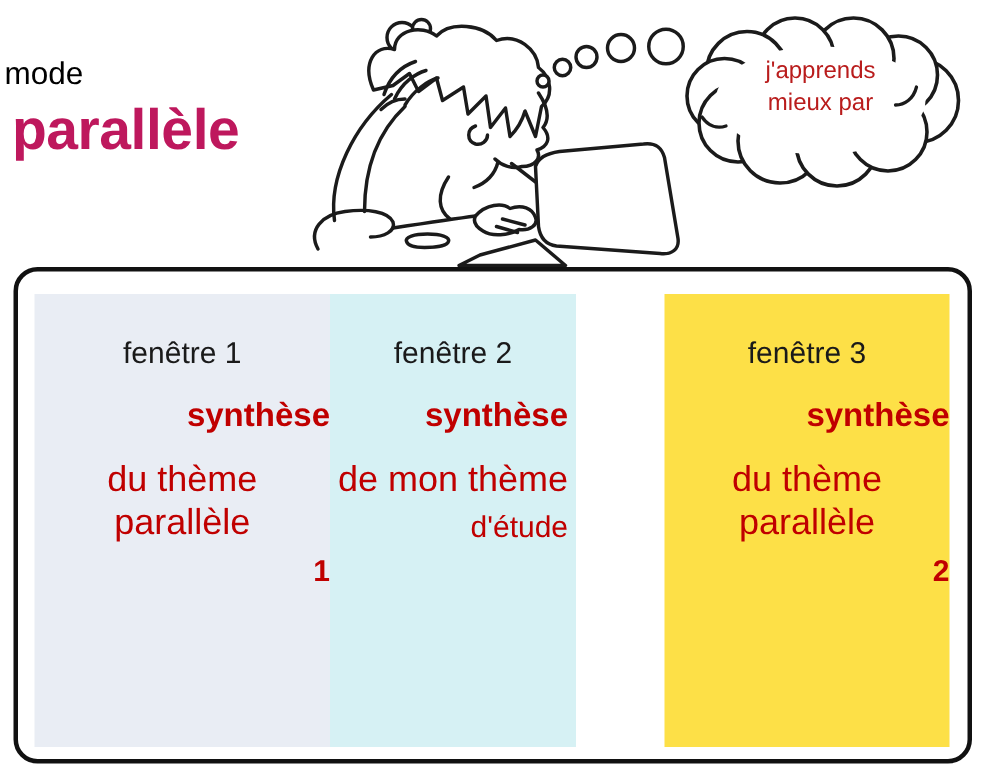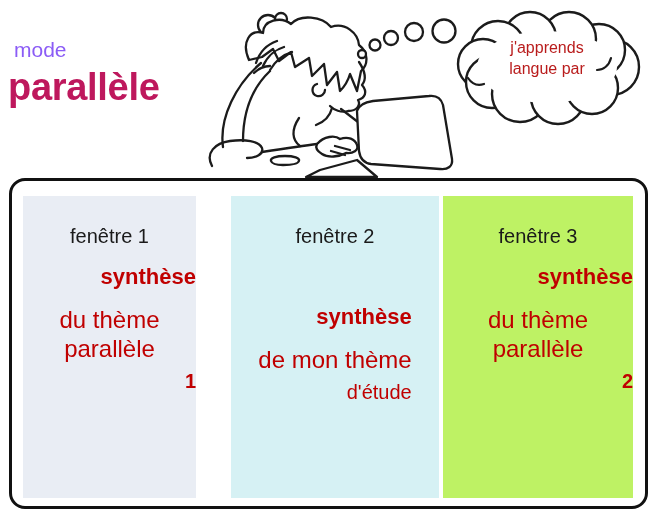--- a/index.html
+++ b/index.html
@@ -1,39 +1,39 @@
 <!DOCTYPE html>
 <html><head>
 <meta charset="utf-8">
 <style>
   html,body { margin:0; padding:0; background:#fff; }
   .slide {
     position:relative; width:657px; height:515px; background:#fff;
     font-family:"Liberation Sans", sans-serif; overflow:hidden;
   }
   
-  .mode-label { position:absolute; left:14px; top:38px; font-size:21px; color:#8b5cf6; }
+  .mode-label { position:absolute; left:3px; top:38px; font-size:21px; color:#000000; }
   .main-title { position:absolute; left:8px; top:66px; font-size:38px; font-weight:bold; color:#C55A11; letter-spacing:-0.3px; }
   
   .illustration { position:absolute; left:0; top:0; width:657px; height:180px; }
   .bubble-text {
     position:absolute; left:470px; top:37px; width:154px; text-align:center;
     font-size:16px; line-height:1.32; color:#b91c1c; z-index:3;
   }
   
   .panel {
     position:absolute; left:9px; top:178px; width:633px; height:325px;
     border:3px solid #111; border-radius:16px; background:#fff;
   }
   .win {
     position:absolute; top:15px; height:302px; z-index:1;
     display:flex; flex-direction:column; align-items:center; text-align:center;
   }
-  .win1 { left:11px;  width:173px; background:#E9EDF4; }
-  .win2 { left:219px; width:208px; background:#D6F1F4;gap:40px; }
+  .win1 { left:11px;  width:197px; background:#E9EDF4; }
+  .win2 { left:208px; width:164px; background:#D6F1F4; }
   .win3 { left:431px; width:190px; background:#CBE8FA; }
   .win-title   { margin-top:28px; font-size:20px; line-height:1.2; color:#1a1a1a; }
   .red-block   { color:#C00000; display:flex; flex-direction:column; align-items:flex-end; }
   .win-keyword { margin-top:16px; font-size:22px; line-height:1.2; font-weight:bold; }
   .win-desc    { margin-top:16px; font-size:24px; line-height:1.2; }
   .win-tail    { margin-top:5px;  font-size:20px; line-height:1.2; }
   .tail-bold   { font-weight:bold; }
   .panel-footer {
     position:absolute; left:0; top:214px; width:100%; z-index:2;
     text-align:center; color:#1a1a1a;
@@ -99,21 +99,21 @@
         <circle cx="592" cy="88" r="26"></circle>
       </g>
       <ellipse cx="547" cy="67" rx="70" ry="36" fill="#fff" stroke="none"></ellipse>
       <path d="M 468,78 C 472,84 478,86 484,84" fill="none" stroke="#1b1b1b" stroke-width="2.2"></path>
       <path d="M 611,58 C 609,66 603,70 597,70" fill="none" stroke="#1b1b1b" stroke-width="2.2"></path>
     </g>
   </svg>
 
   <div class="bubble-text">
     <div>j'apprends</div>
-    <div>langue par</div>
+    <div>mieux par</div>
   </div>
 
   <div class="panel">
 
     <div class="win win1" style="background: rgb(233, 237, 244);">
       <div class="win-title">fenêtre 1</div>
       <div class="red-block" style="color: rgb(192, 0, 0);">
         <div class="win-keyword">synthèse</div>
         <div class="win-desc">du thème parallèle</div>
         <div class="win-tail tail-bold">1</div>
@@ -122,21 +122,21 @@
 
     <div class="win win2" style="background: rgb(214, 241, 244);">
       <div class="win-title">fenêtre 2</div>
       <div class="red-block" style="color: rgb(192, 0, 0);">
         <div class="win-keyword">synthèse</div>
         <div class="win-desc">de mon thème</div>
         <div class="win-tail">d'étude</div>
       </div>
     </div>
 
-    <div class="win win3" style="background: #bef264;">
+    <div class="win win3" style="background: #fde047;">
       <div class="win-title">fenêtre 3</div>
       <div class="red-block" style="color: rgb(192, 0, 0);">
         <div class="win-keyword">synthèse</div>
         <div class="win-desc">du thème parallèle</div>
         <div class="win-tail tail-bold">2</div>
       </div>
     </div>
 
 
   </div>

